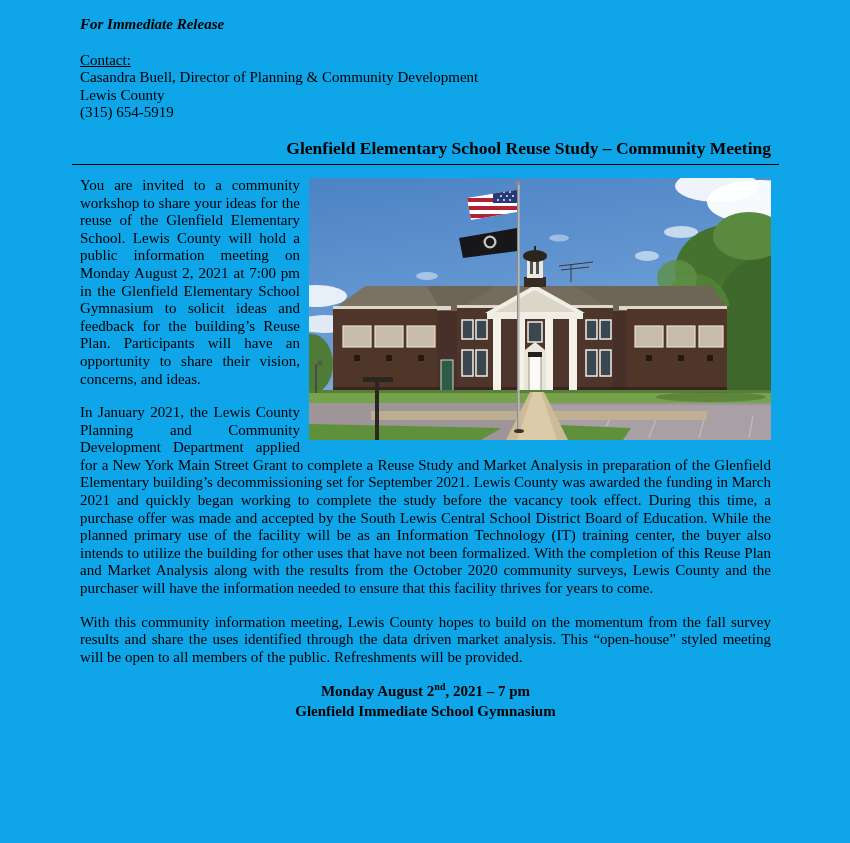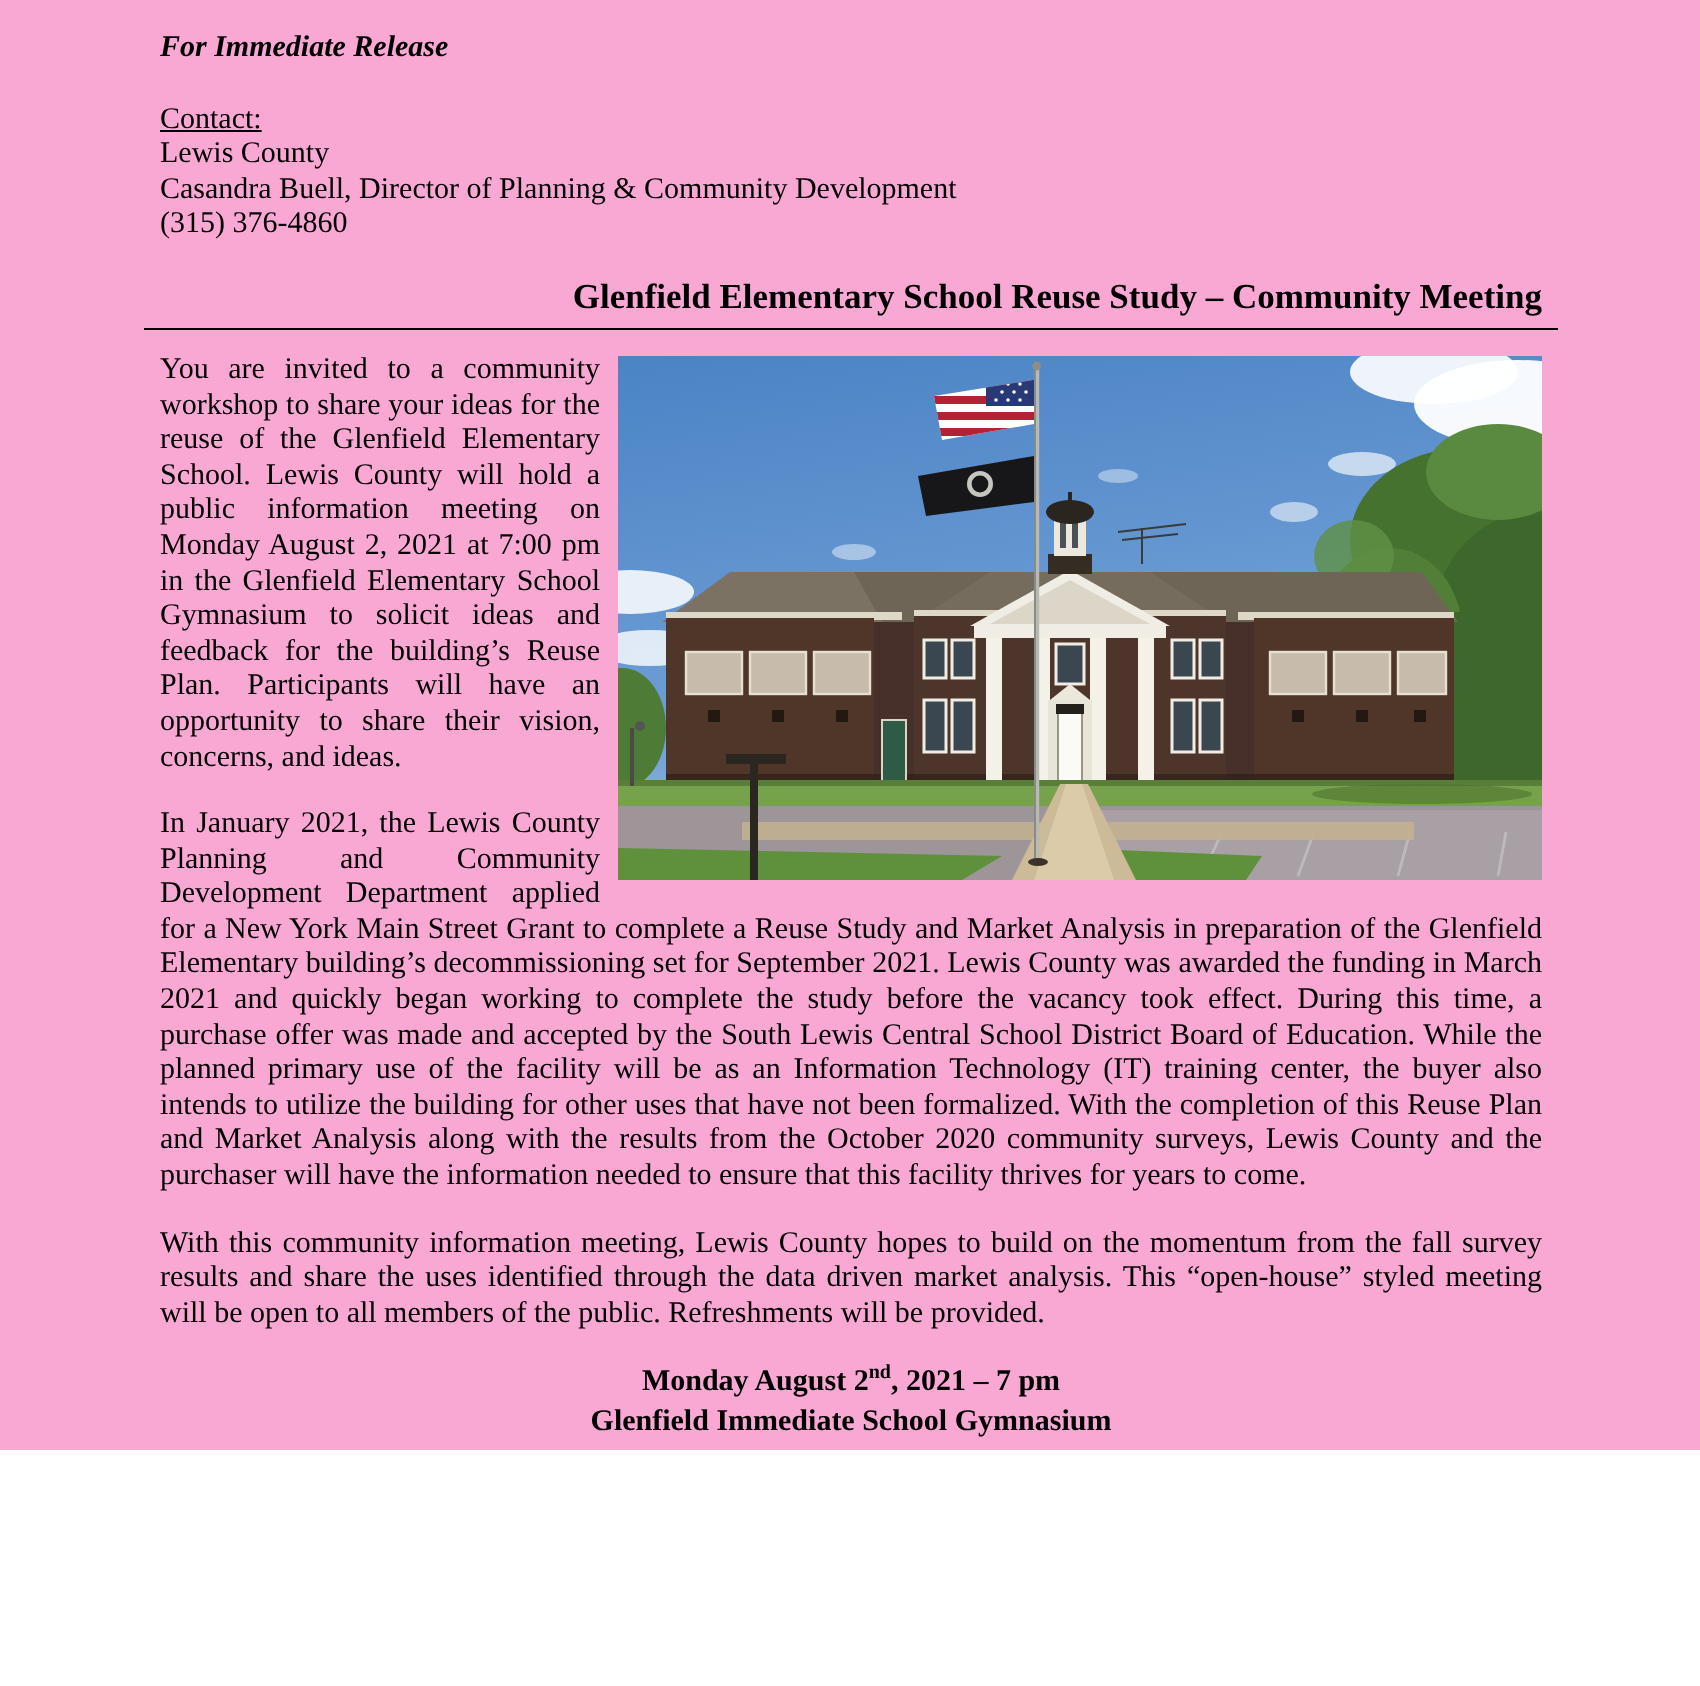--- a/index.html
+++ b/index.html
@@ -1,19 +1,19 @@
 <!DOCTYPE html>
 <html><head>
 <meta charset="utf-8">
 <style>
   * { box-sizing: border-box; }
   html, body { margin: 0; padding: 0; background: #ffffff; }
   .page {
-    width: 850px; height: 725px;
-    background: #f9a8d4;
+    width: 850px; height: 843px;
+    background: #0ea5e9;
     padding: 16px 79px 0 80px;
     font-family: "Liberation Serif", "DejaVu Serif", serif;
     font-size: 15px;
     color: #000;
     line-height: 17.6px;
     overflow: hidden;
   }
   .release-line { font-weight: bold; font-style: italic; margin: 0 0 18px 0; }
   .contact-block p { margin: 0; }
   .underline { text-decoration: underline; }
@@ -40,23 +40,23 @@
 </style>
 </head>
 <body>
 
 <div class="page">
 
   <p class="release-line">For Immediate Release</p>
 
   <div class="contact-block">
     <p><span class="underline">Contact:</span></p>
+    <p>Casandra Buell, Director of Planning &amp; Community Development</p>
     <p>Lewis County</p>
-    <p>Casandra Buell, Director of Planning &amp; Community Development</p>
-    <p>(315) 376-4860</p>
+    <p>(315) 654-5919</p>
   </div>
 
   <h1 class="doc-title">Glenfield Elementary School Reuse Study – Community Meeting</h1>
   <hr class="title-rule">
 
   <div class="body-flow">
 
     <figure class="photo">
       <svg viewBox="0 0 462 262" xmlns="http://www.w3.org/2000/svg">
         <defs>

